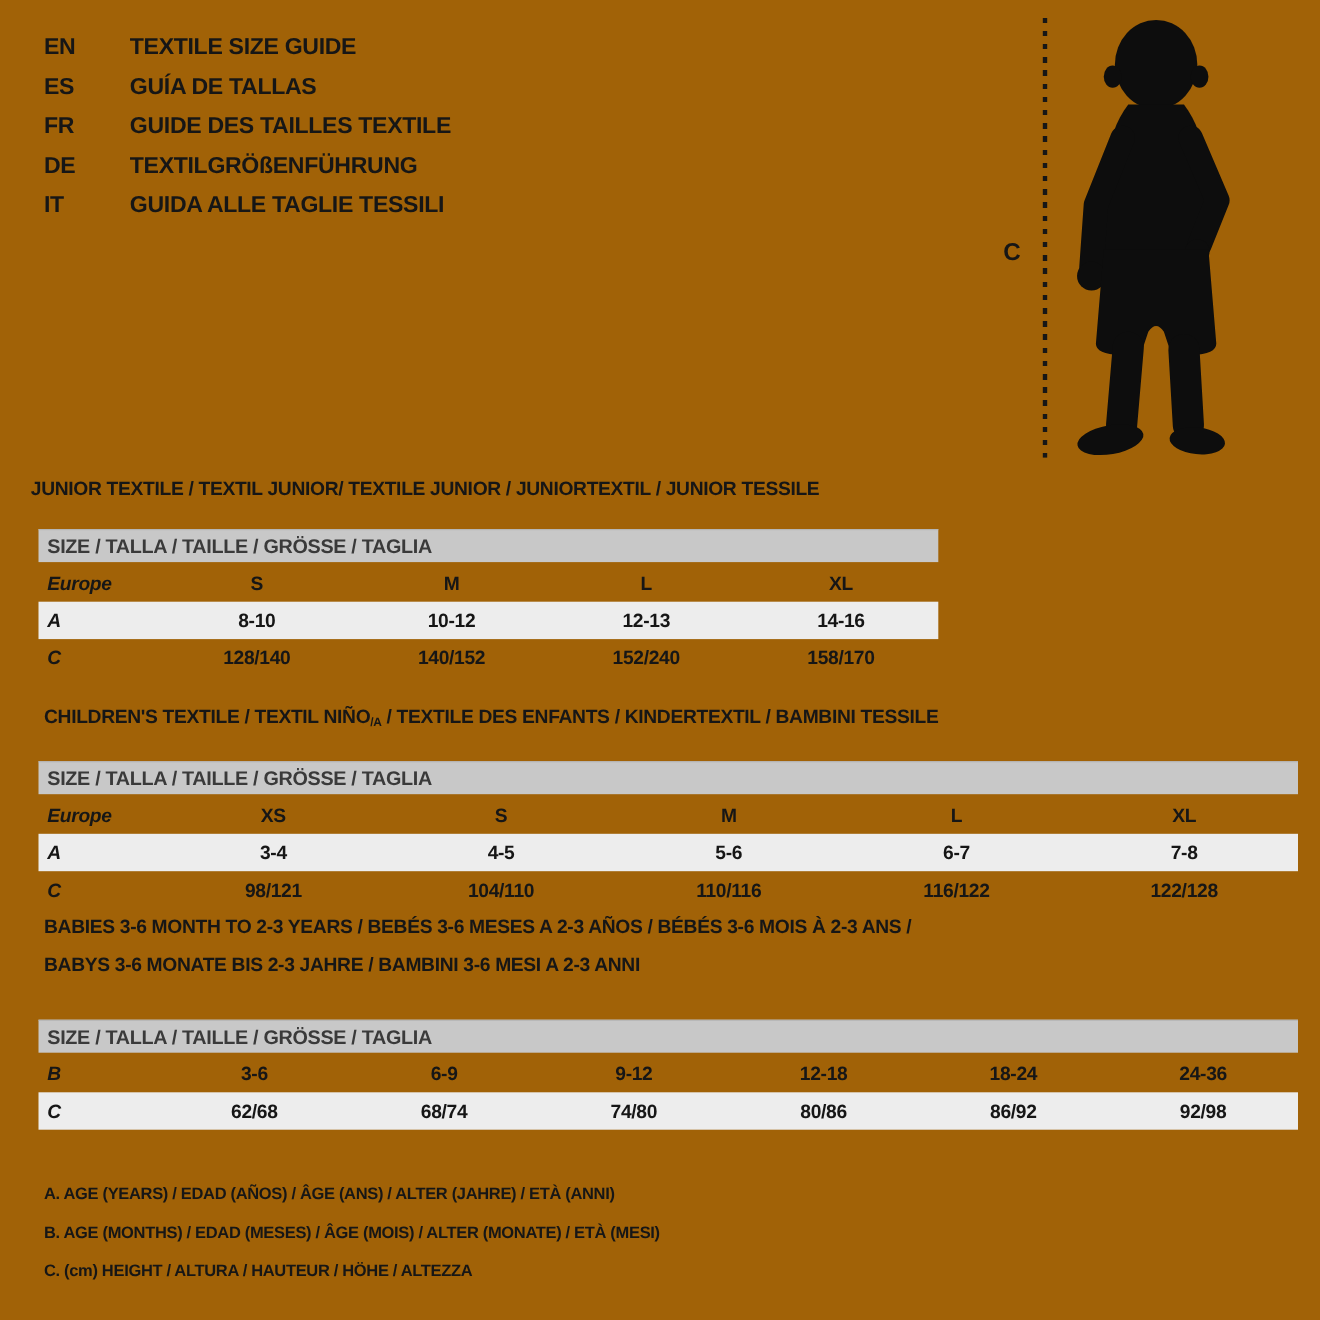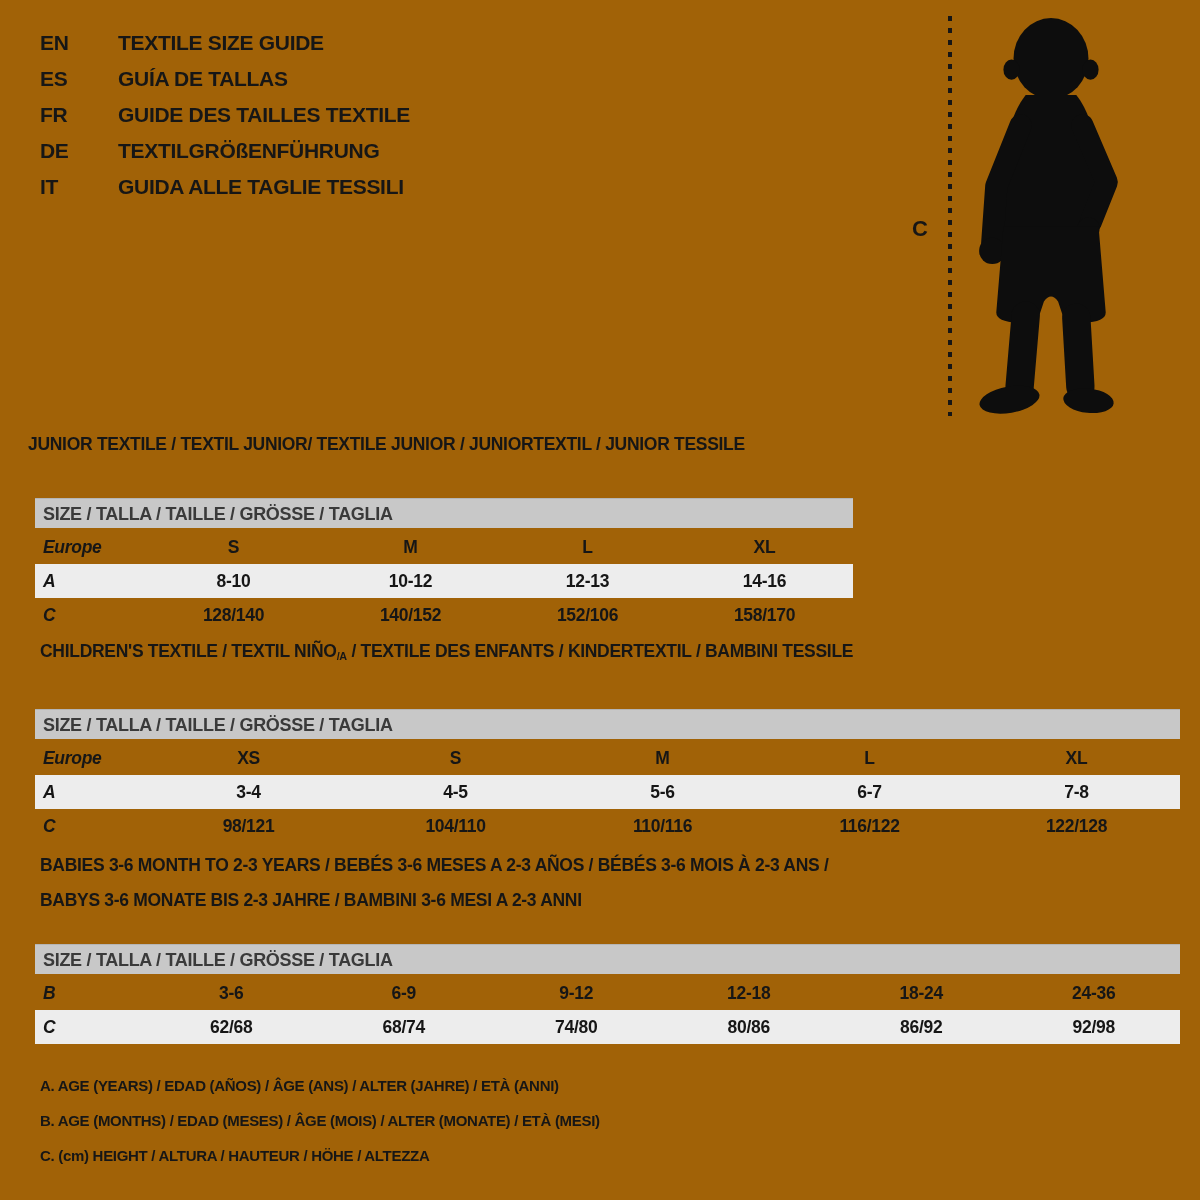--- a/index.html
+++ b/index.html
@@ -17,22 +17,22 @@
     position:absolute;left:948px;top:16px;width:4px;height:400px;
     background:repeating-linear-gradient(to bottom,#161616 0 5px,transparent 5px 12px);
   }
   .figure-label{position:absolute;left:912px;top:216px;font-size:22px;}
   .toddler{position:absolute;left:964px;top:12px;width:174px;height:410px;}
   
   .sec-title{position:absolute;font-size:17.5px;white-space:nowrap;}
   .sub{font-size:0.62em;vertical-align:-0.28em;}
   #title-junior{left:28px;top:434px;}
   #title-children{left:40px;top:641px;}
-  #title-babies{left:40px;top:848px;line-height:35px;}
-  .table{position:absolute;box-sizing:border-box;margin-top:17px;}
+  #title-babies{left:40px;top:825px;line-height:35px;}
+  .table{position:absolute;box-sizing:border-box;}
   #table-junior{left:35px;top:481px;width:818px;}
   #table-children{left:35px;top:692px;width:1145px;}
   #table-babies{left:35px;top:927px;width:1145px;}
   .bar{
     box-sizing:border-box;height:30px;line-height:30px;background:#c8c8c8;
     color:#3a3a3a;font-size:18px;padding-left:8px;margin-bottom:2px;
     border-top:1px solid #b5b5b5;
   }
   .trow{display:flex;height:34px;align-items:center;font-size:17.5px;}
   .trow.shade{background:#ededed;}
@@ -114,21 +114,21 @@
           <span class="tlabel">A</span>
           <span class="tcell">8-10</span>
           <span class="tcell">10-12</span>
           <span class="tcell">12-13</span>
           <span class="tcell">14-16</span>
         </div>
         <div class="trow">
           <span class="tlabel">C</span>
           <span class="tcell">128/140</span>
           <span class="tcell">140/152</span>
-          <span class="tcell">152/106</span>
+          <span class="tcell">152/240</span>
           <span class="tcell">158/170</span>
         </div>
       </div>
       <div class="sec-title" id="title-children">
         <div class="title-line"><span>CHILDREN'S TEXTILE / TEXTIL NIÑO</span><span class="sub">/A</span><span> / TEXTILE DES ENFANTS / KINDERTEXTIL / BAMBINI TESSILE</span></div>
       </div>
       <div class="table" id="table-children">
         <div class="bar">SIZE / TALLA / TAILLE / GRÖSSE / TAGLIA</div>
         <div class="trow">
           <span class="tlabel">Europe</span>

